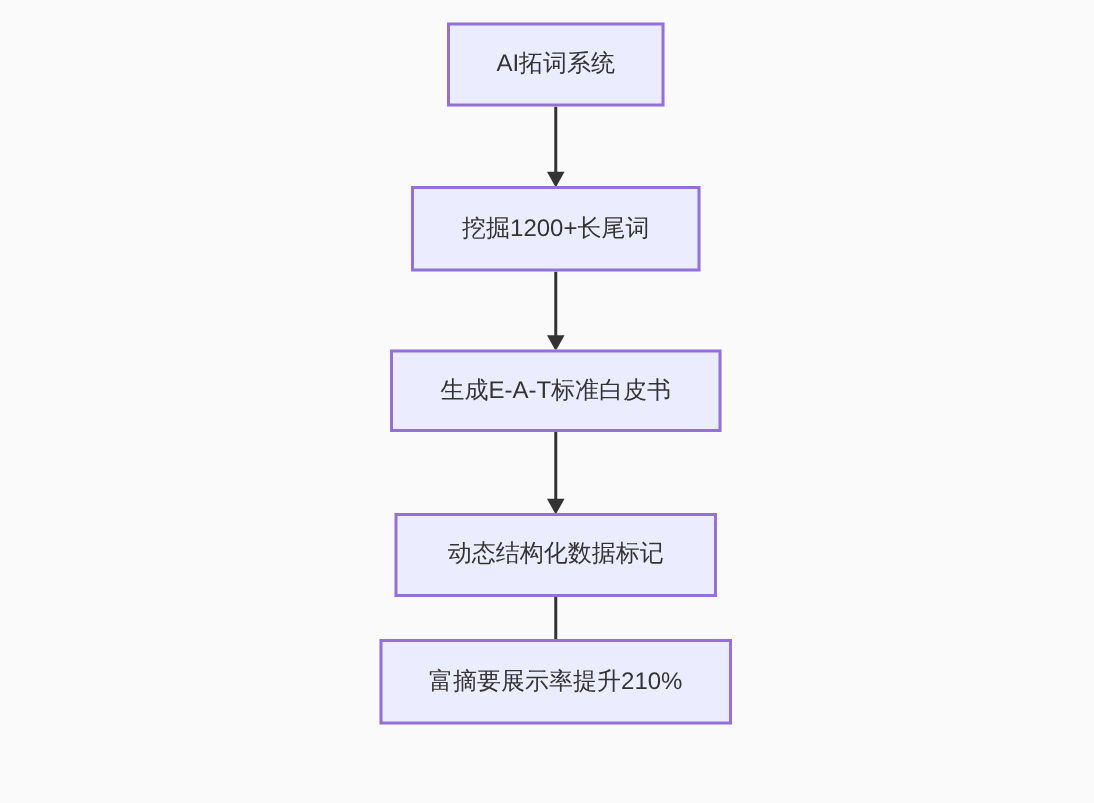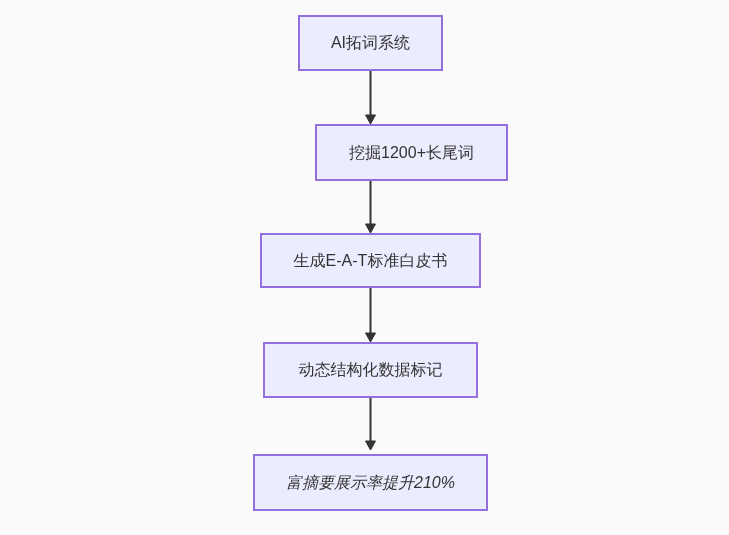--- a/index.html
+++ b/index.html
@@ -46,24 +46,24 @@
     justify-content: center;
     text-align: center;
   }
   .node .lbl {
     font-size: 16px;
     color: var(--text);
     line-height: 1.2;
     white-space: nowrap;
   }
   .n1 { left: 298px; top: 15px;  width: 145px; height: 56px; }
-  .n2 { left: 274px; top: 124px; width: 193px; height: 57px; margin-left: 41px; }
+  .n2 { left: 274px; top: 124px; width: 193px; height: 57px; }
   .n3 { left: 260px; top: 233px; width: 221px; height: 55px; }
   .n4 { left: 263px; top: 342px; width: 215px; height: 56px; }
-  .n5 { left: 253px; top: 454px; width: 235px; height: 57px; font-style: italic; }
+  .n5 { left: 253px; top: 426px; width: 235px; height: 57px; }
 </style>
 </head>
 <body>
 
 <div id="canvas">
 
   <svg id="edges" viewBox="0 0 729 535" xmlns="http://www.w3.org/2000/svg">
     <g>
       <line x1="370.5" y1="71" x2="370.5" y2="116"></line>
       <polygon points="365.5,115 375.5,115 370.5,124"></polygon>

